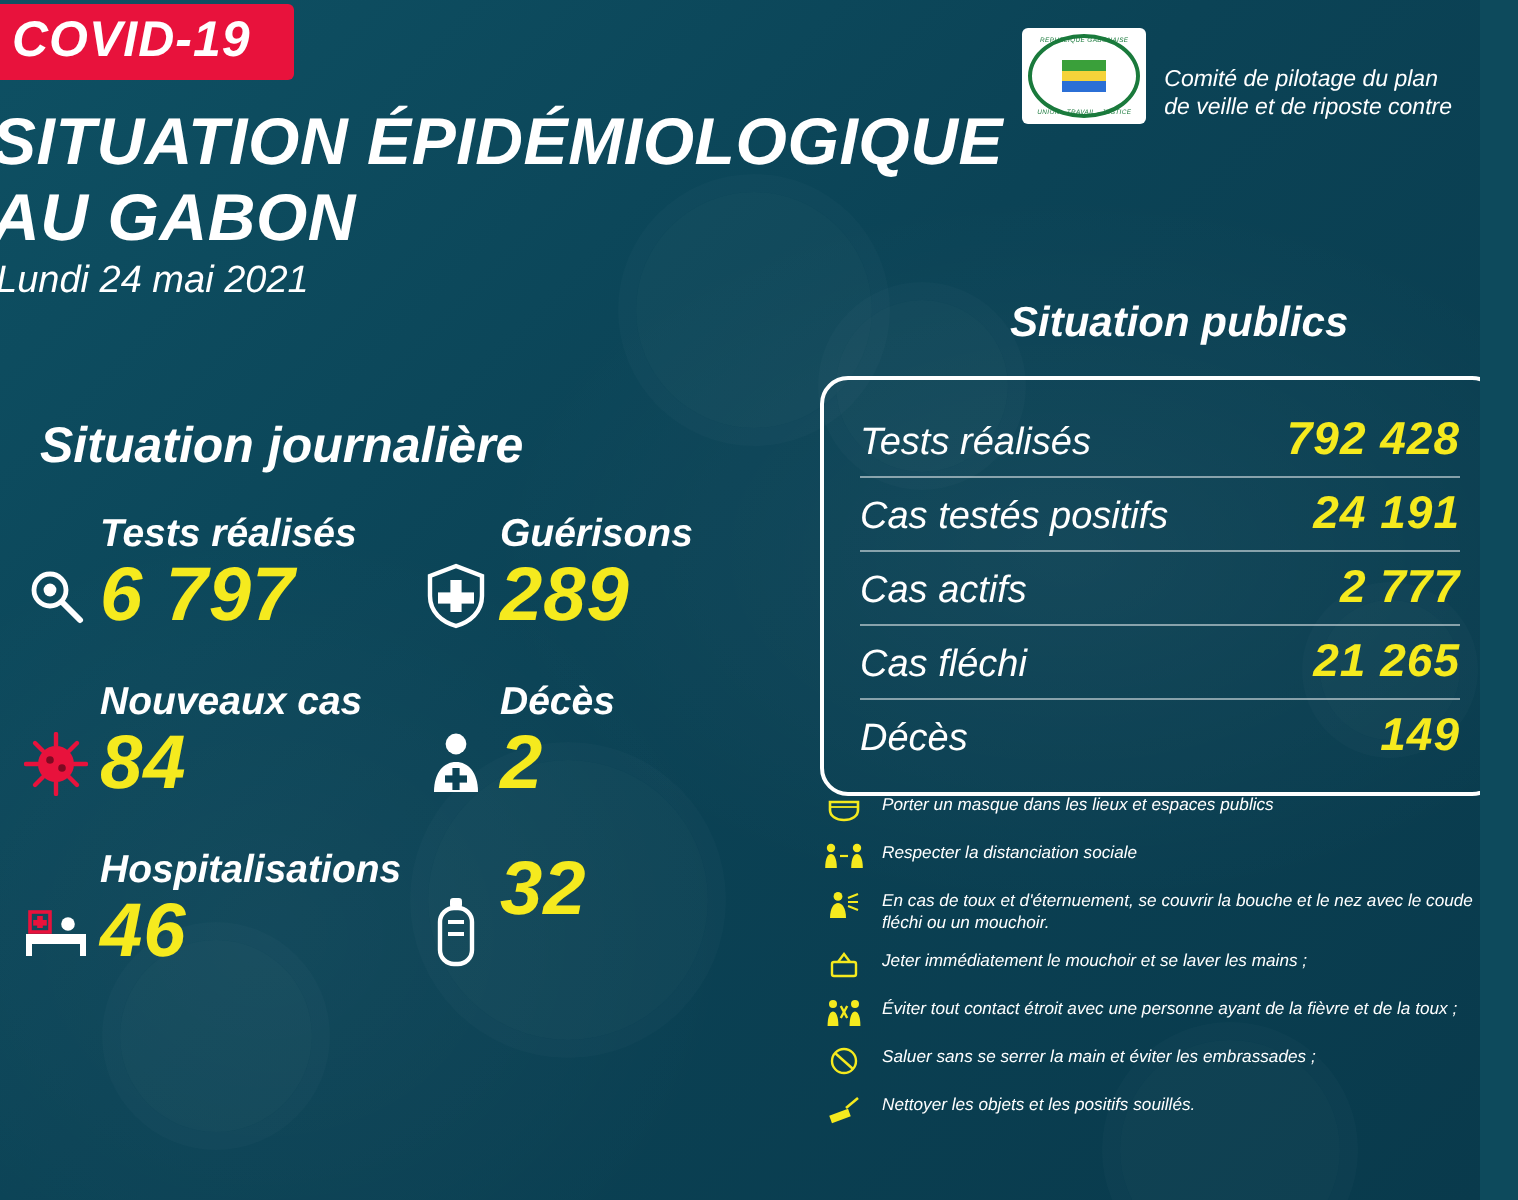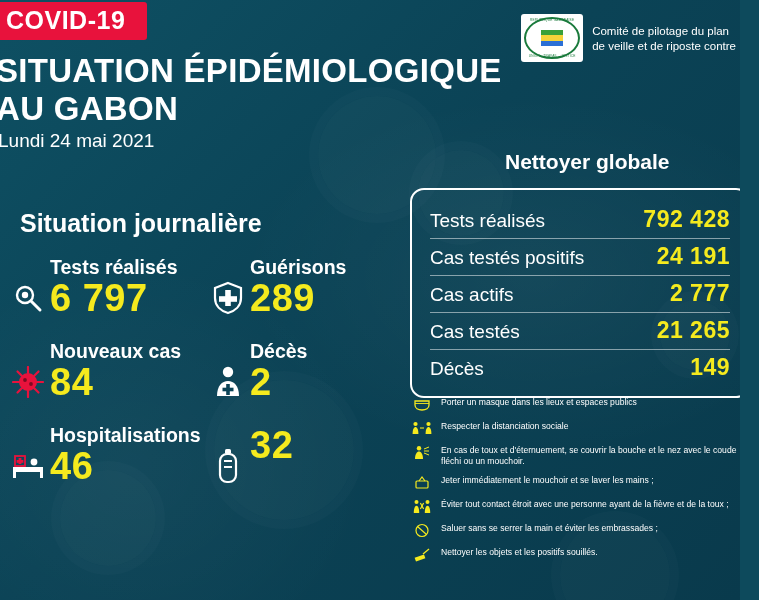--- a/index.html
+++ b/index.html
@@ -10,20 +10,21 @@
     font-family: "Liberation Sans", sans-serif;
   }
   #page {
     position: relative;
     width: 740px; height: 600px;
     background:
       radial-gradient(ellipse 420px 260px at 72% 46%, rgba(255,255,255,0.045), rgba(255,255,255,0) 70%),
       radial-gradient(ellipse 340px 300px at 18% 78%, rgba(255,255,255,0.035), rgba(255,255,255,0) 70%),
       linear-gradient(135deg, #0e5063 0%, #0b4356 45%, #093a4c 100%);
     overflow: hidden;
+    font-style: italic;
   }
   
   .blob {
     position: absolute;
     border-radius: 50%;
     background: rgba(255,255,255,0.028);
     box-shadow: 0 0 0 9px rgba(255,255,255,0.018);
   }
 
   
@@ -35,23 +36,23 @@
     font-size: 25px;
     font-weight: bold;
     letter-spacing: 0.5px;
     padding: 4px 22px 5px 24px;
     border-radius: 3px;
   }
 
   
   .logo-block {
     position: absolute;
-    right: 4px; top: 14px;
+    right: 14px; top: 14px;
     display: flex;
-    align-items: center;
+    align-items: flex-end;
     gap: 9px;
   }
   .emblem {
     width: 62px; height: 48px;
     background: #fff;
     border-radius: 3px;
     display: flex;
     align-items: center;
     justify-content: center;
     position: relative;
@@ -315,37 +316,37 @@
             <line x1="8" y1="13" x2="16" y2="13" stroke="#ffffff" stroke-width="2"></line>
             <line x1="8" y1="19" x2="16" y2="19" stroke="#ffffff" stroke-width="2"></line>
           </svg>
         </div>
         <div class="daily-value">32</div>
       </div>
     </div>
 
   </div>
 
-  <div class="section-title-global">Nettoyer globale</div>
+  <div class="section-title-global">Situation publics</div>
 
   <div class="global-panel">
     <div class="g-row">
       <span class="g-label">Tests réalisés</span>
       <span class="g-value">792 428</span>
     </div>
     <div class="g-row">
       <span class="g-label">Cas testés positifs</span>
       <span class="g-value">24 191</span>
     </div>
     <div class="g-row">
       <span class="g-label">Cas actifs</span>
       <span class="g-value">2 777</span>
     </div>
     <div class="g-row">
-      <span class="g-label">Cas testés</span>
+      <span class="g-label">Cas fléchi</span>
       <span class="g-value">21 265</span>
     </div>
     <div class="g-row">
       <span class="g-label">Décès</span>
       <span class="g-value">149</span>
     </div>
   </div>
 
   <div class="advice">
 

